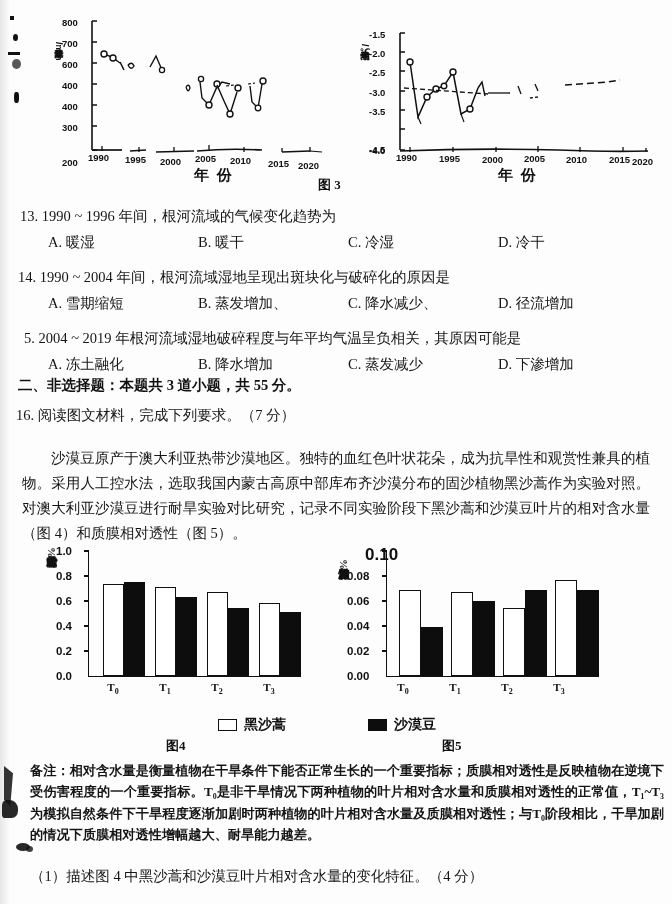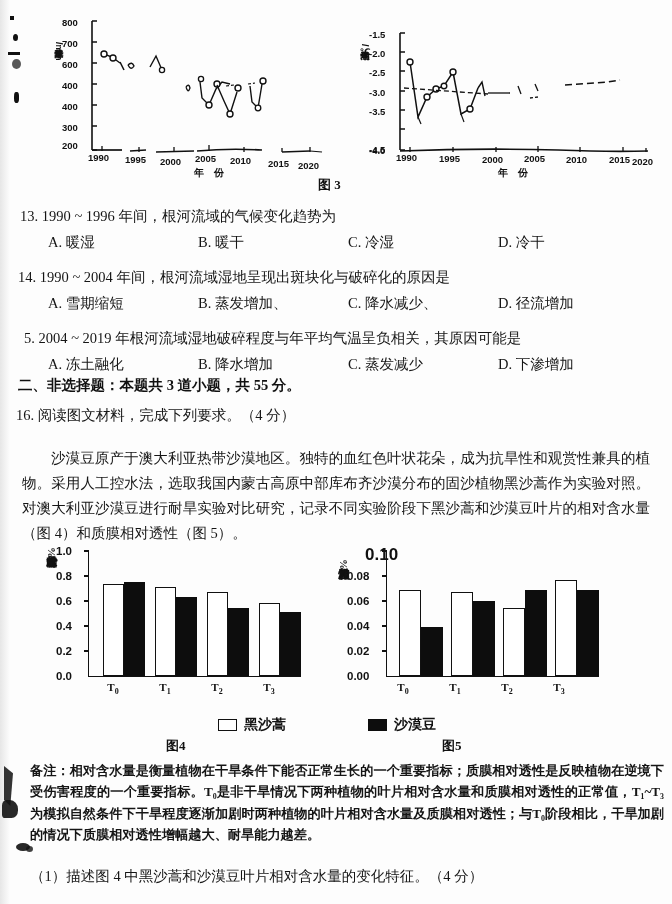--- a/index.html
+++ b/index.html
@@ -71,26 +71,25 @@
   .xtick {
     position: absolute;
     font-size: 9.5px;
     font-family: "Liberation Sans", "DejaVu Sans", sans-serif;
     font-weight: bold;
     color: #111;
     white-space: nowrap;
   }
   .xaxis-title {
     position: absolute;
-    font-size: 10px;
+    font-size: 15px;
     font-weight: bold;
     letter-spacing: 2px;
     color: #111;
     white-space: nowrap;
-    font-family: Liberation Mono, monospace;
   }
   .fig-caption {
     position: absolute;
     font-size: 13px;
     font-weight: bold;
     color: #111;
     white-space: nowrap;
   }
 
   
@@ -256,21 +255,21 @@
     <div class="linechart lc-left" style="width:290px;height:180px;">
 
       <div class="ylab-vert" style="left:18px;top:38px;height:86px;">年降水量/mm</div>
 
       <div class="ytick" style="left:28px;top:13px;width:26px;">800</div>
       <div class="ytick" style="left:28px;top:34px;width:26px;">700</div>
       <div class="ytick" style="left:28px;top:55px;width:26px;">600</div>
       <div class="ytick" style="left:28px;top:76px;width:26px;">400</div>
       <div class="ytick" style="left:28px;top:97px;width:26px;">400</div>
       <div class="ytick" style="left:28px;top:118px;width:26px;">300</div>
-      <div class="ytick" style="left:28px;top:136px;width:26px;">200</div>
+      <div class="ytick" style="left:28px;top:153px;width:26px;">200</div>
 
       <svg width="290" height="160" style="position:absolute;left:0;top:0;">
 
         <path d="M58,17 L58,146" stroke="#111" stroke-width="1.6" fill="none"></path>
 
         <path d="M58,17 h5 M58,38 h5 M58,59 h5 M58,80 h5 M58,101 h5 M58,122 h5 M58,146 h5" stroke="#111" stroke-width="1.4" fill="none"></path>
 
         <path d="M58,146 L88,146" stroke="#111" stroke-width="1.7" fill="none"></path>
         <path d="M96,147 L112,146" stroke="#111" stroke-width="1.6" fill="none"></path>
         <path d="M122,148 L160,147" stroke="#111" stroke-width="1.4" fill="none"></path>
@@ -434,21 +433,21 @@
         <span>下渗增加</span>
       </div>
     </div>
   </div>
 
   <div class="qblock" style="top:376px;">
     <div class="section-head">二、非选择题：本题共 3 道小题，共 55 分。</div>
 
     <div class="q-line" style="padding-left:16px;margin-top:10px;">
       <span>16.</span>
-      <span>阅读图文材料，完成下列要求。（4 分）</span>
+      <span>阅读图文材料，完成下列要求。（7 分）</span>
     </div>
 
     <div class="para para-indent" style="margin-top:20px;">沙漠豆原产于澳大利亚热带沙漠地区。独特的血红色叶状花朵，成为抗旱性和观赏性兼具的植物。采用人工控水法，选取我国内蒙古高原中部库布齐沙漠分布的固沙植物黑沙蒿作为实验对照。对澳大利亚沙漠豆进行耐旱实验对比研究，记录不同实验阶段下黑沙蒿和沙漠豆叶片的相对含水量（图 4）和质膜相对透性（图 5）。</div>
   </div>
 
   <div class="barfig bf-left" style="width:280px;height:165px;">
 
     <div class="ylab-vert" style="left:0px;top:2px;height:132px;font-size:11px;font-family:'Liberation Serif',serif;">叶片相对含水量%</div>
 
     <div class="ytick" style="left:12px;top:0px;width:28px;font-size:11.5px;">1.0</div>

